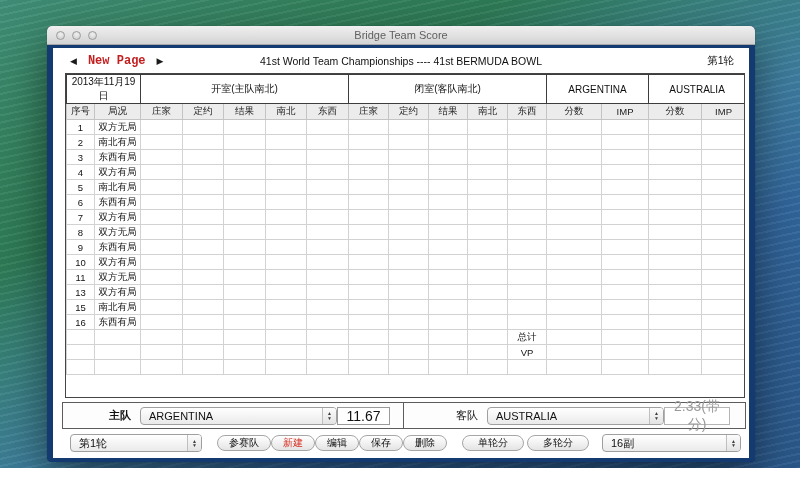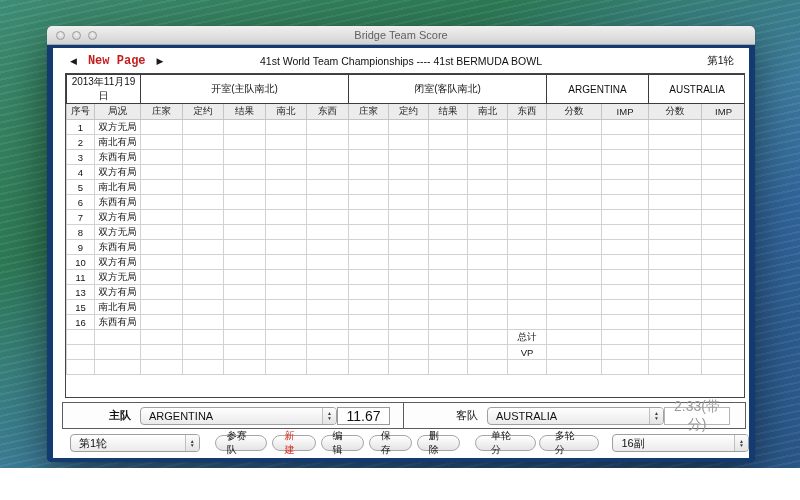--- a/index.html
+++ b/index.html
@@ -96,21 +96,21 @@
   .vpfield { height:18px; border:1px solid #9a9a9a; background:#fff;
     font-size:14px; color:#111; display:flex; align-items:center;
     justify-content:center; margin-left:0;text-align:center; }
   .vpfield.home  { width:53px; }
   .vpfield.guest { width:66px; color:#9a9a9a; border-color:#b5b5b5; }
 
   
   .toolbar { margin:5px 0 0 17px; display:flex; align-items:center; height:18px; }
   .popup.round-select  { width:132px; }
   .popup.boards-select { width:139px; margin-left:13px; }
-  .btns { display:flex; gap:5px; margin-left:15px; }
+  .btns { display:flex; margin-left:15px; }
   .btns.score { margin-left:15px; gap:3px;align-items:center; }
   .btn {
     height:16px; padding:0 11px; border:1px solid #a6a6a6; border-radius:9px;
     background:linear-gradient(#ffffff,#e4e4e4);
     font-size:10px; color:#111; display:flex; align-items:center;
     box-shadow:inset 0 1px 0 rgba(255,255,255,.7);
   }
   .btn.accent { color:#d42b1e; }
   .btns.score .btn { padding:0 15px; }
 </style>

